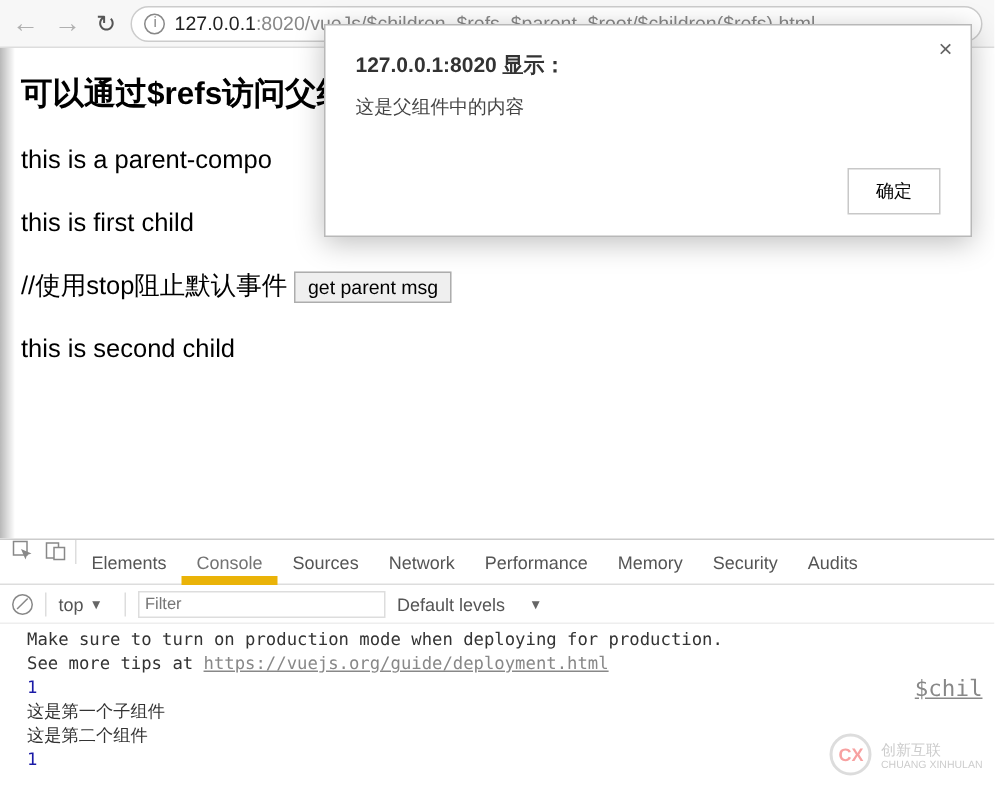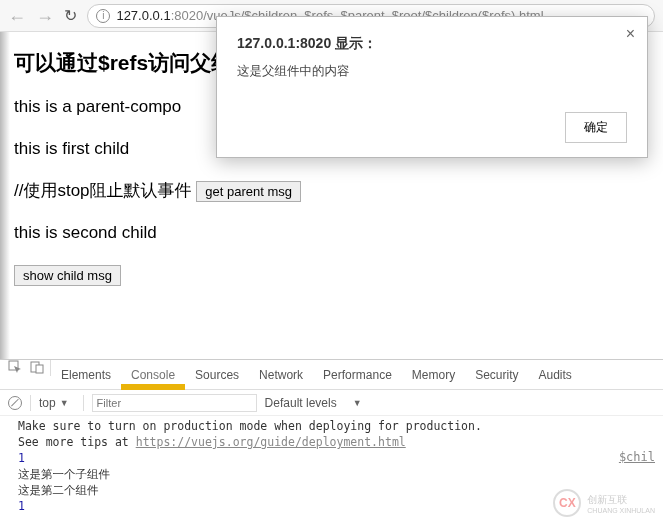--- a/index.html
+++ b/index.html
@@ -200,21 +200,21 @@
       position: relative;
     }
     .console-line { line-height: 16px; }
     .console-link { color: #888; text-decoration: underline; }
     .console-num { color: #1a1aa6; }
     .console-src {
       position: absolute;
       right: 8px;
       color: #888;
       text-decoration: underline;
-      font-size: 12px;
+      font-size: 15px;
     }
     .left-shadow {
       position: absolute;
       left: 0;
       top: 32px;
       bottom: 170px;
       width: 10px;
       background: linear-gradient(to right, rgba(0,0,0,0.28), transparent);
       pointer-events: none;
     }
@@ -261,23 +261,20 @@
 
 <div class="page-content">
   <div class="page-heading">可以通过$refs访问父组</div>
   <div class="page-line">this is a parent-compo</div>
   <div class="page-line">this is first child</div>
   <div class="page-line">
     <span class="inline-block">//使用stop阻止默认事件</span>
     <button class="native-btn">get parent msg</button>
   </div>
   <div class="page-line">this is second child</div>
-  <div class="page-line">
-    <button class="native-btn">show child msg</button>
-  </div>
 </div>
 
 <div class="js-dialog">
   <span class="dialog-close">×</span>
   <div class="dialog-title">127.0.0.1:8020 显示：</div>
   <div class="dialog-msg">这是父组件中的内容</div>
   <div class="dialog-actions">
     <button class="dialog-ok">确定</button>
   </div>
 </div>

